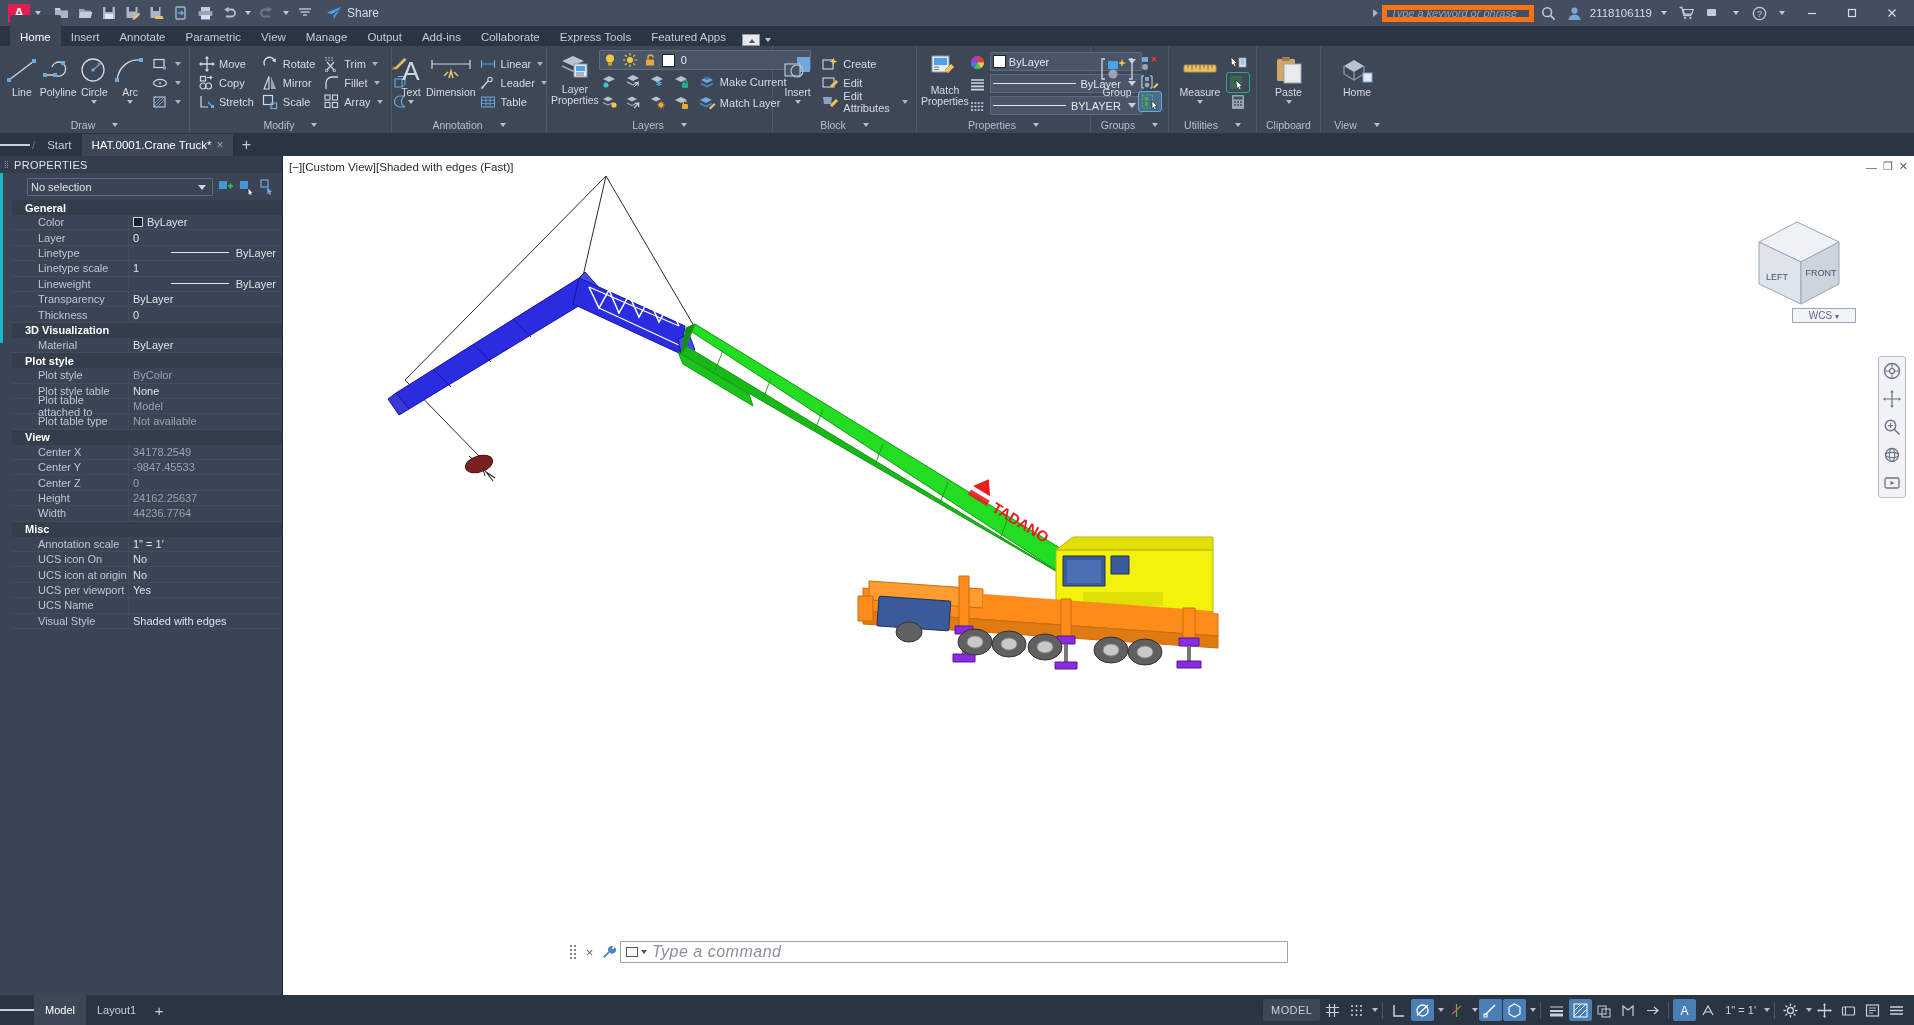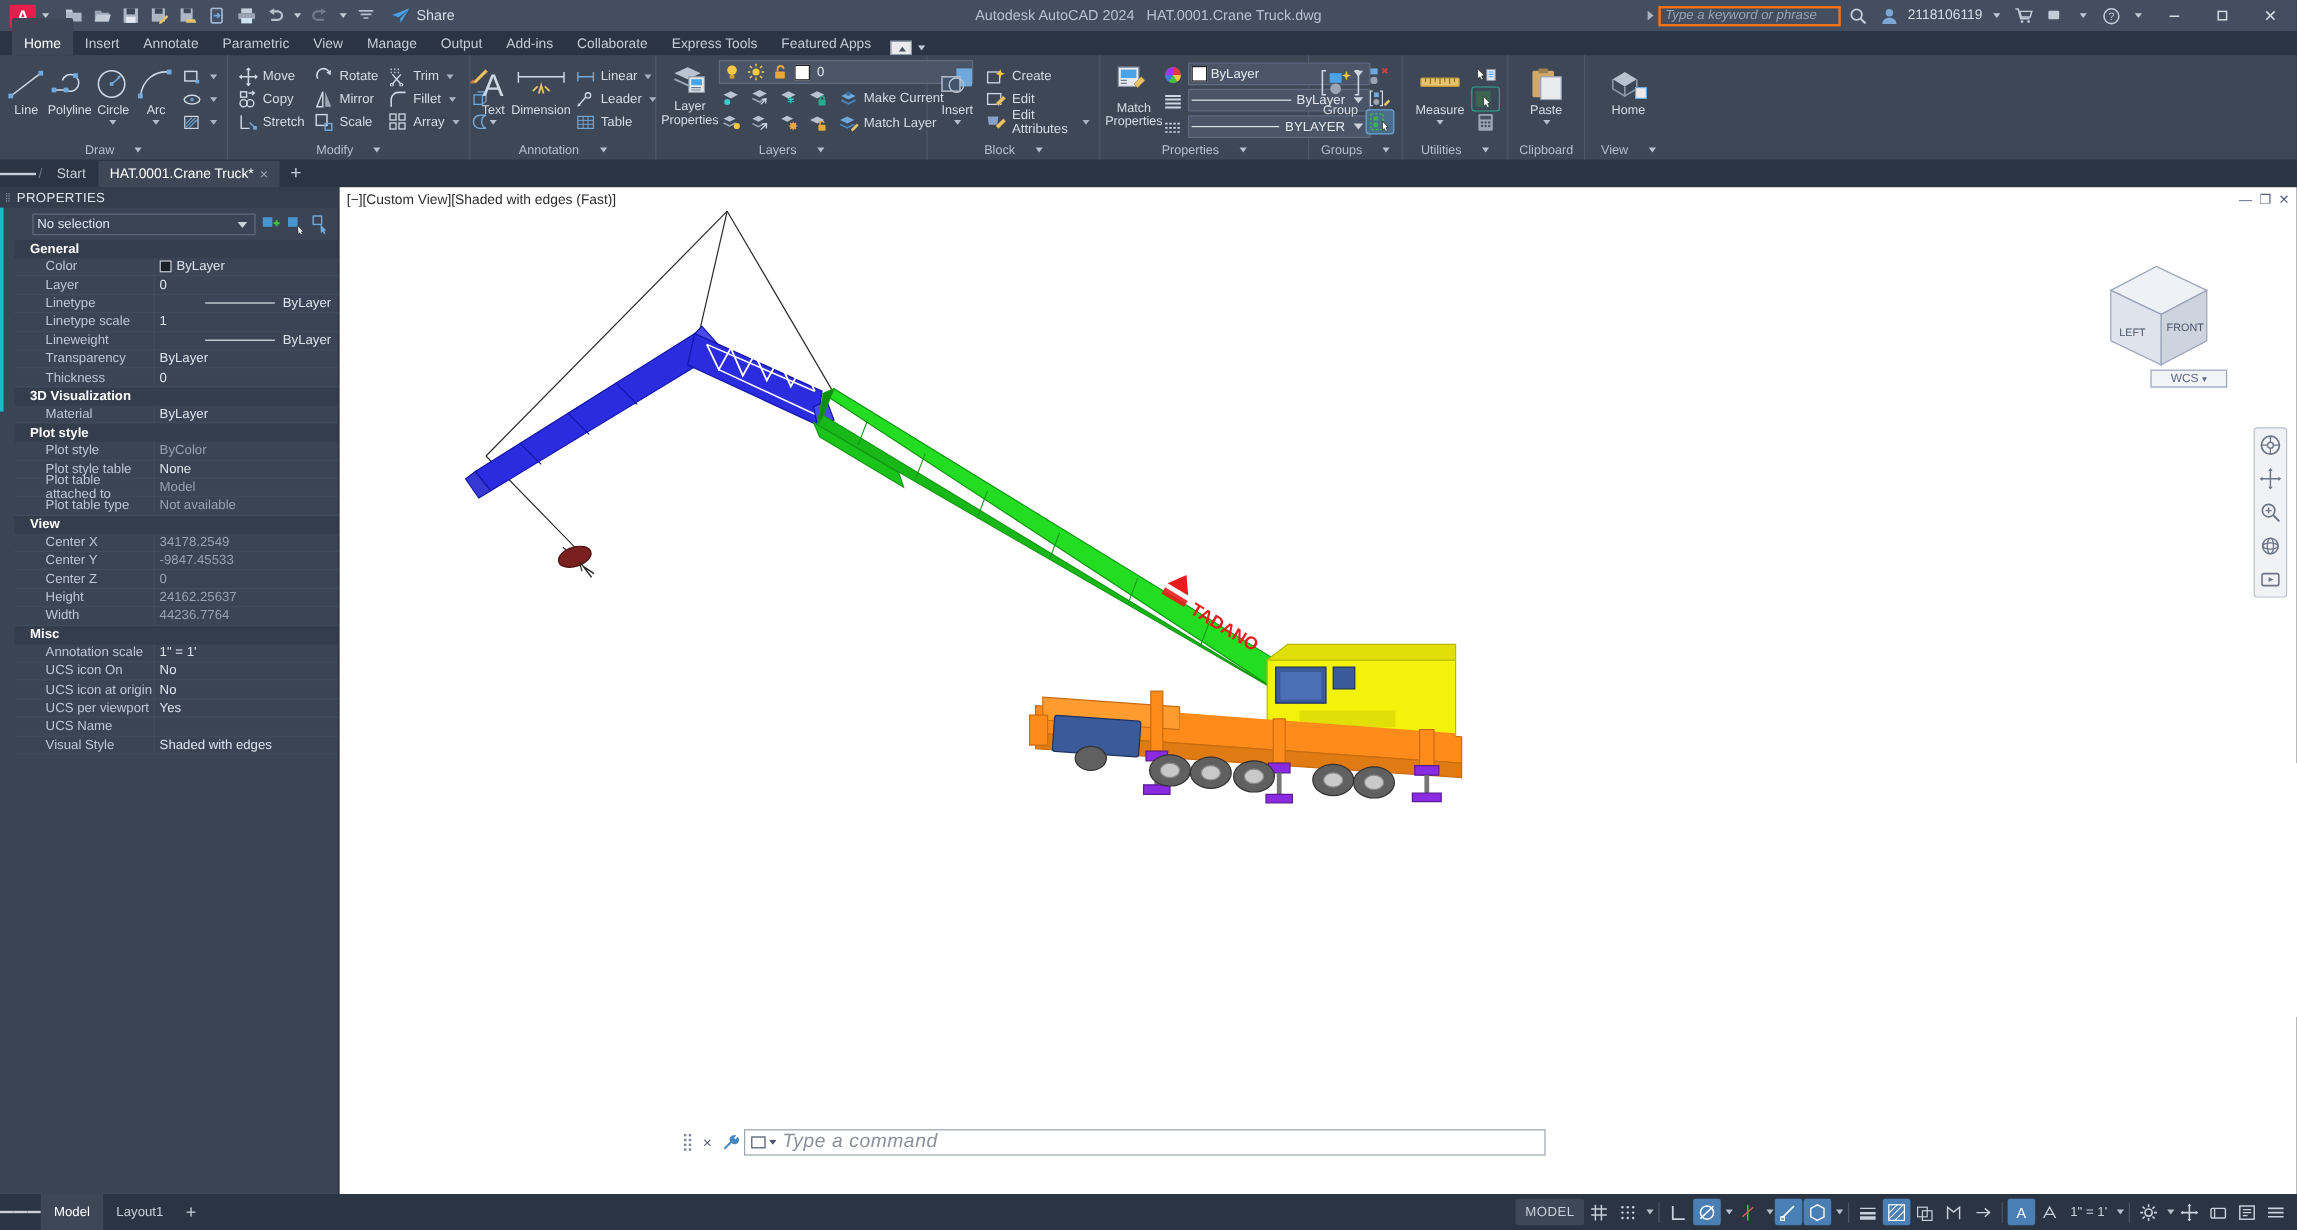--- a/index.html
+++ b/index.html
@@ -31,21 +31,21 @@
   .title-center {
     position: absolute; left: 0; right: 0; text-align: center; font-size: 12px;
     color: #b9c1cd; pointer-events: none;
   }
   .title-right { margin-left: auto; display: flex; align-items: center; gap: 4px; padding-right: 4px; }
   .kw-search {
     display: flex; align-items: center; gap: 4px;
   }
   .kw-arrow { width:0;height:0;border-top:4px solid transparent;border-bottom:4px solid transparent;border-left:5px solid #aab3c0;}
   .kw-input {
-    width: 152px; height: 17px; background: #434f61; border: 2px solid #f97316;
+    width: 152px; height: 17px; background: #434f61; border: 5px solid #f97316;
     color: #9aa3b1; font-style: italic; font-size: 11px; padding: 0 4px;
     font-family: "Liberation Sans", sans-serif;
   }
   .kw-input::placeholder { color: #9aa3b1; font-style: italic; }
   .user-id { font-size: 11.5px; color: #d7dce4; }
   .winbtn { width: 36px; height: 26px; display: flex; align-items: center; justify-content: center;
     color: #d7dce4; font-size: 12px; cursor: pointer; }
 
   
   .ribbon-tabs {
@@ -288,23 +288,20 @@
           </svg>
       </div>
       <div class="share-btn">
         <svg width="16" height="14" viewBox="0 0 16 14">
             <path d="M15 1L1 6.5l5 1.8L13.5 3 7.5 9.5l.4 3.5z" fill="#4aa3e8"></path>
           </svg>
         <span>Share</span>
       </div>
     </div>
 
-    <div class="title-center">
-      <span>Autodesk AutoCAD 2024</span>&nbsp;&nbsp;&nbsp;<span>HAT.0001.Crane Truck.dwg</span>
-    </div>
 
     <div class="title-right">
       <div class="kw-search">
         <div class="kw-arrow"></div>
         <input class="kw-input" placeholder="Type a keyword or phrase" style="">
       </div>
       <div class="qicon">
         <svg width="15" height="15" viewBox="0 0 15 15">
             <circle cx="6.2" cy="6.2" r="4.4" fill="none" stroke="#c4ccd8" stroke-width="1.5"></circle>
             <path d="M9.6 9.6l4 4" stroke="#c4ccd8" stroke-width="1.7"></path>

